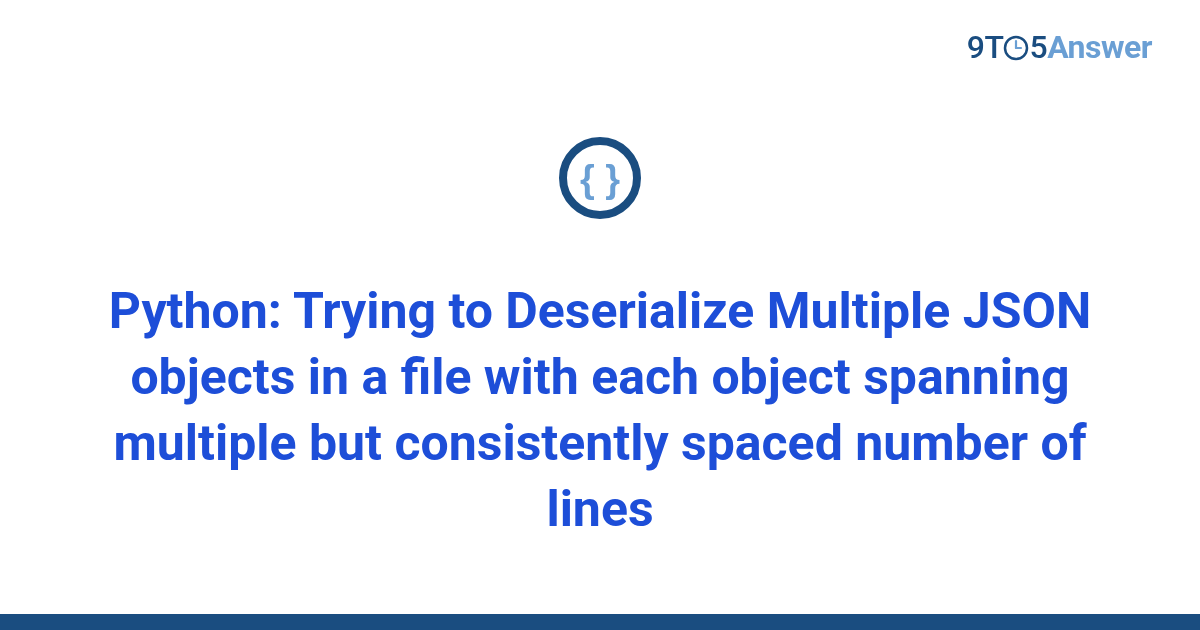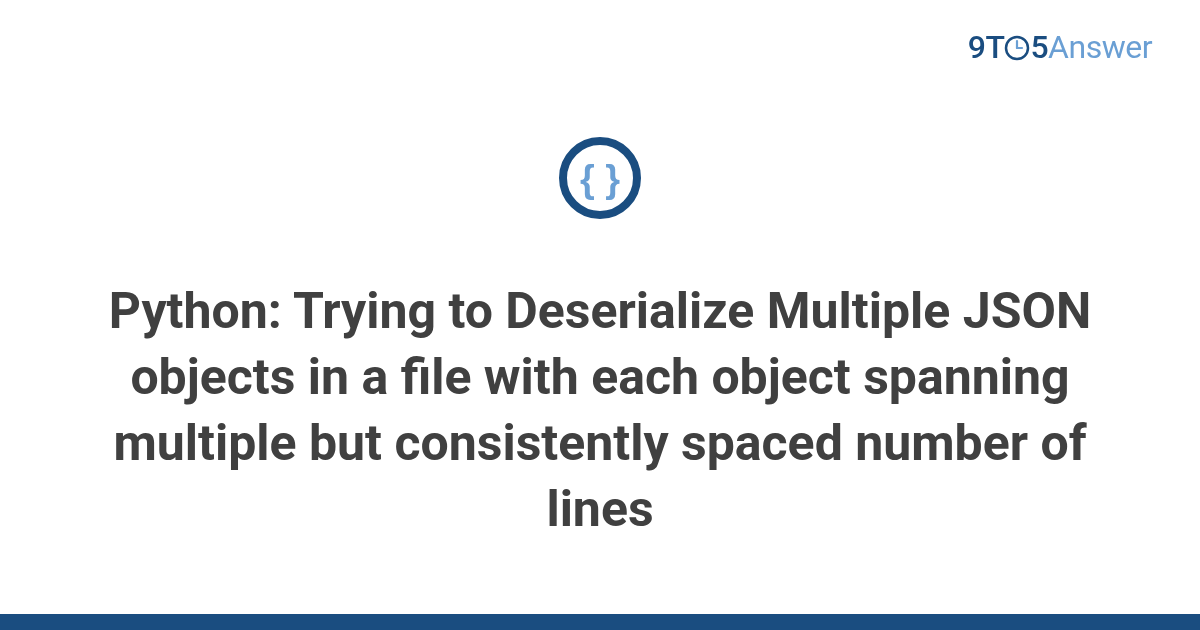--- a/index.html
+++ b/index.html
@@ -36,40 +36,40 @@
       position: relative;
       color: #1a4d80;
       font-weight: 500;
     }
     .logo-top .five {
       color: #1a4d80;
       font-weight: 500;
     }
     .logo-top .answer {
       color: #6a9fd4;
-      font-weight: 400;
+      font-weight: 700;
       margin-top: 22px;
     }
     .center-icon {
       position: absolute;
       top: 136px;
       left: 50%;
       transform: translateX(-50%);
       width: 84px;
       height: 84px;
     }
     .title {
       position: absolute;
       top: 278px;
       left: 0;
       right: 0;
       text-align: center;
       font-size: 50px;
       font-weight: 700;
-      color: #404040;
+      color: #1d4ed8;
       line-height: 1.32;
       padding: 0 60px;
     }
     .bottom-bar {
       position: absolute;
       bottom: 0;
       left: 0;
       right: 0;
       height: 16px;
       background: #1a4d80;

